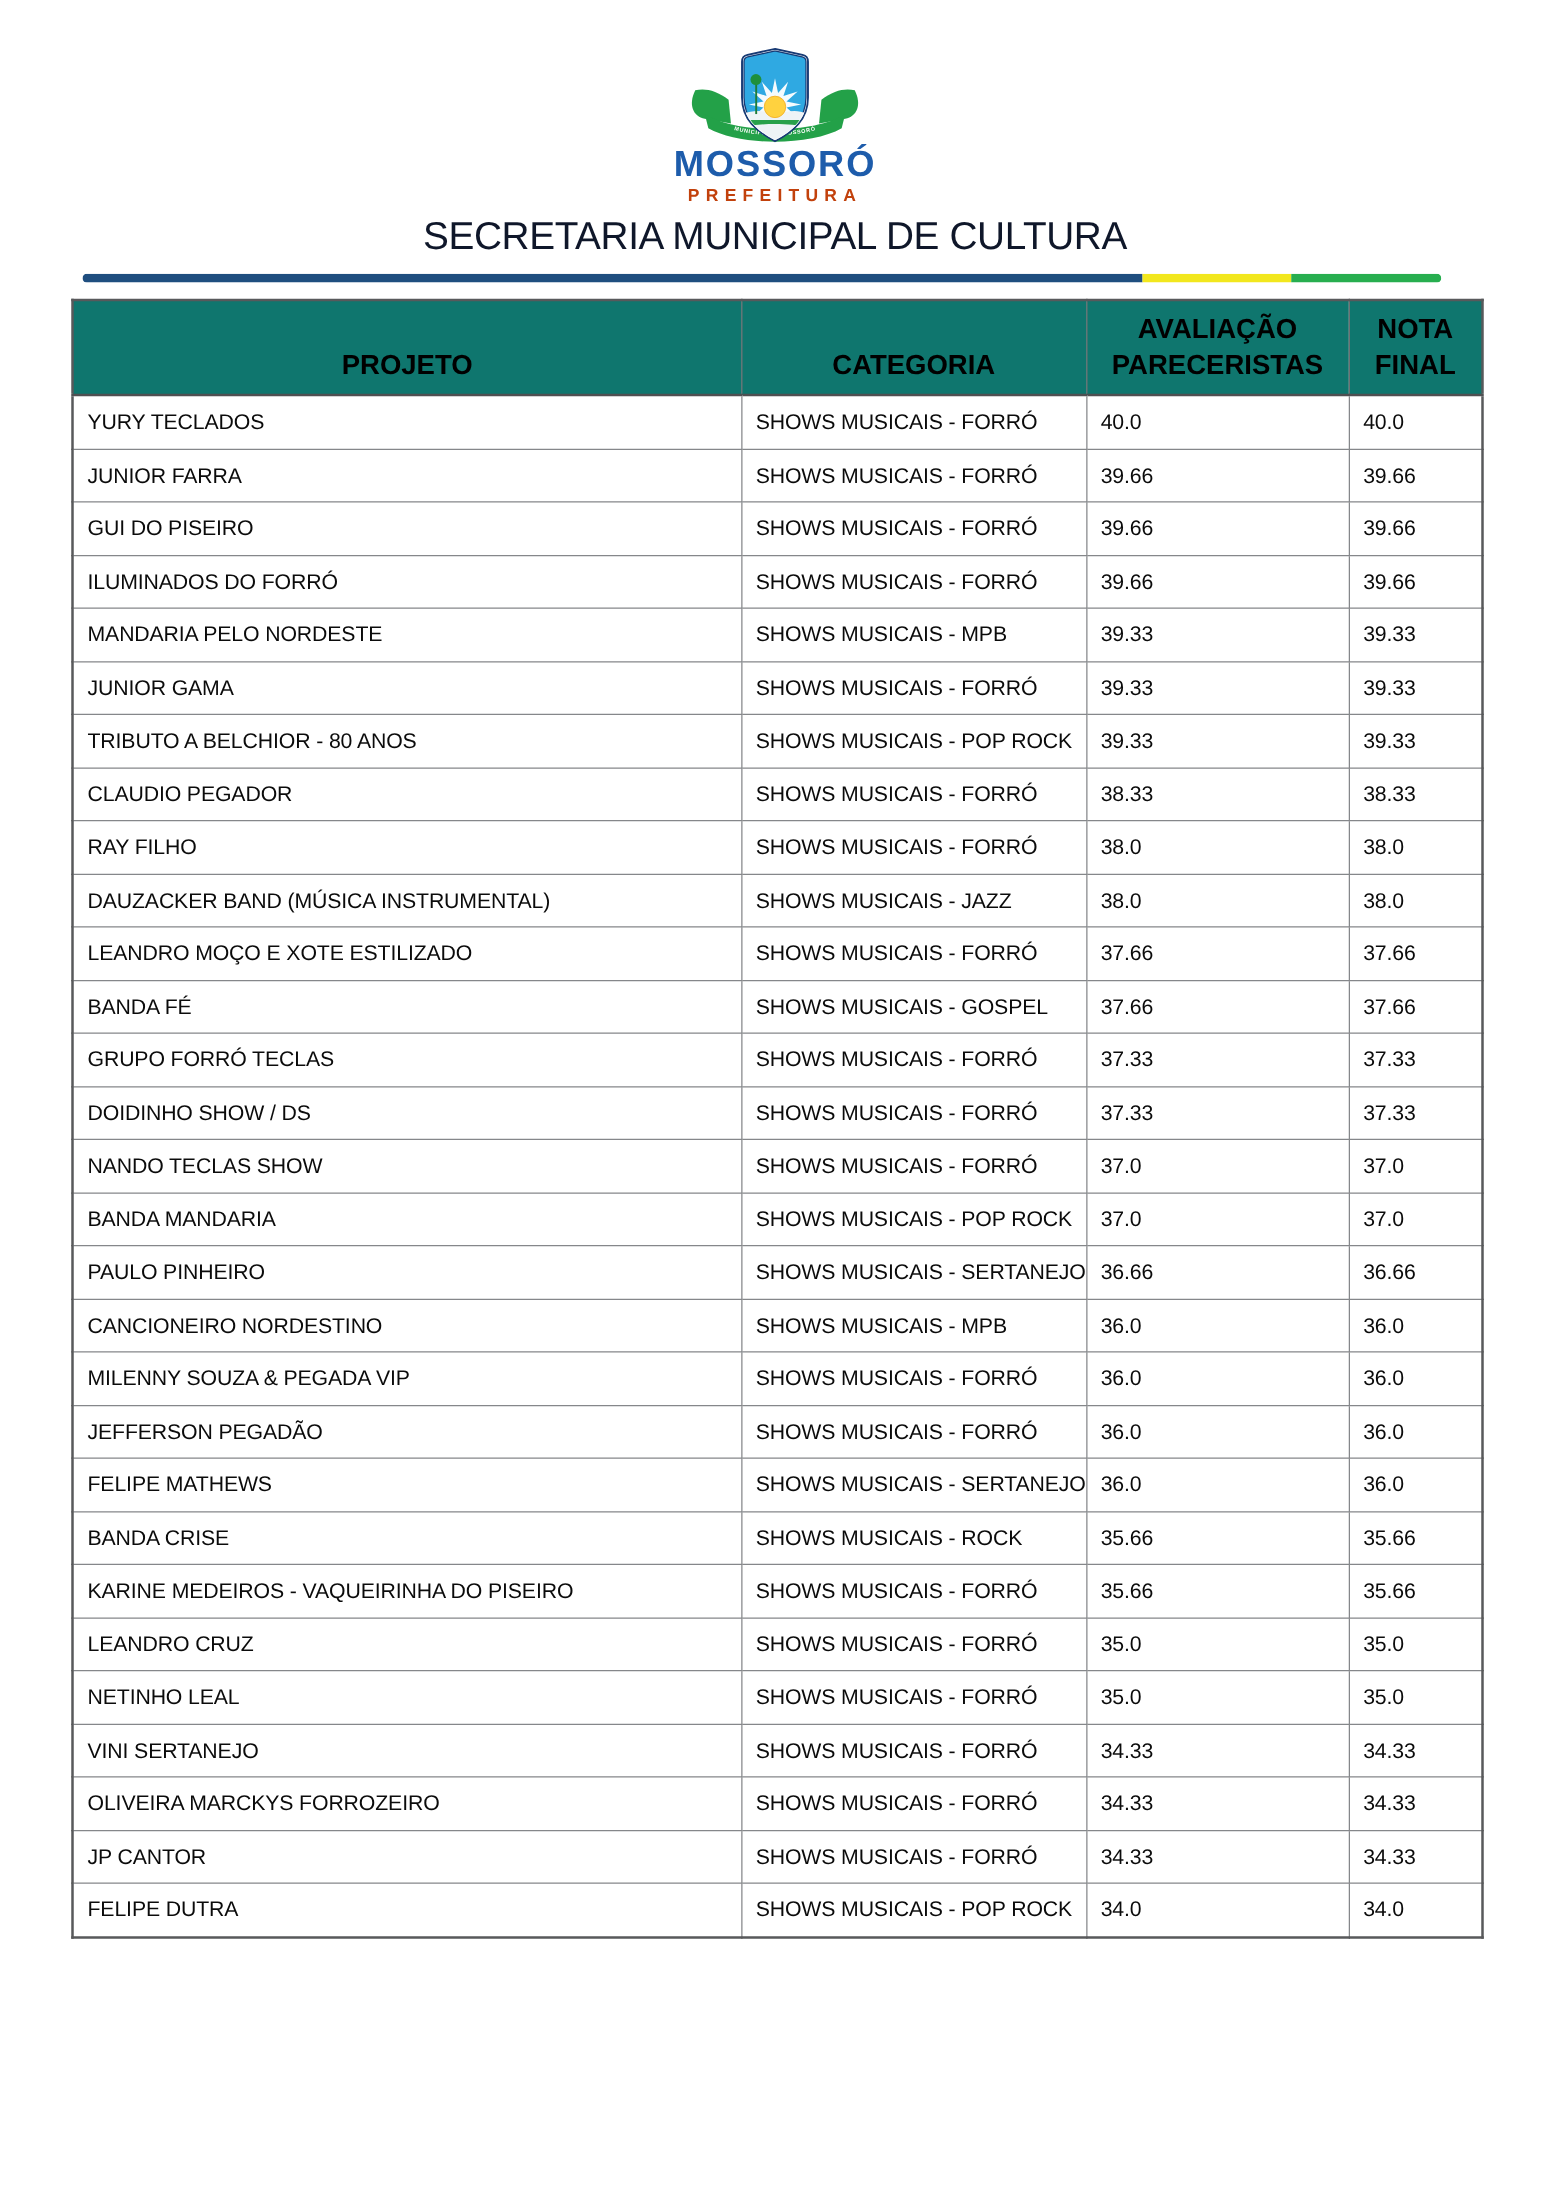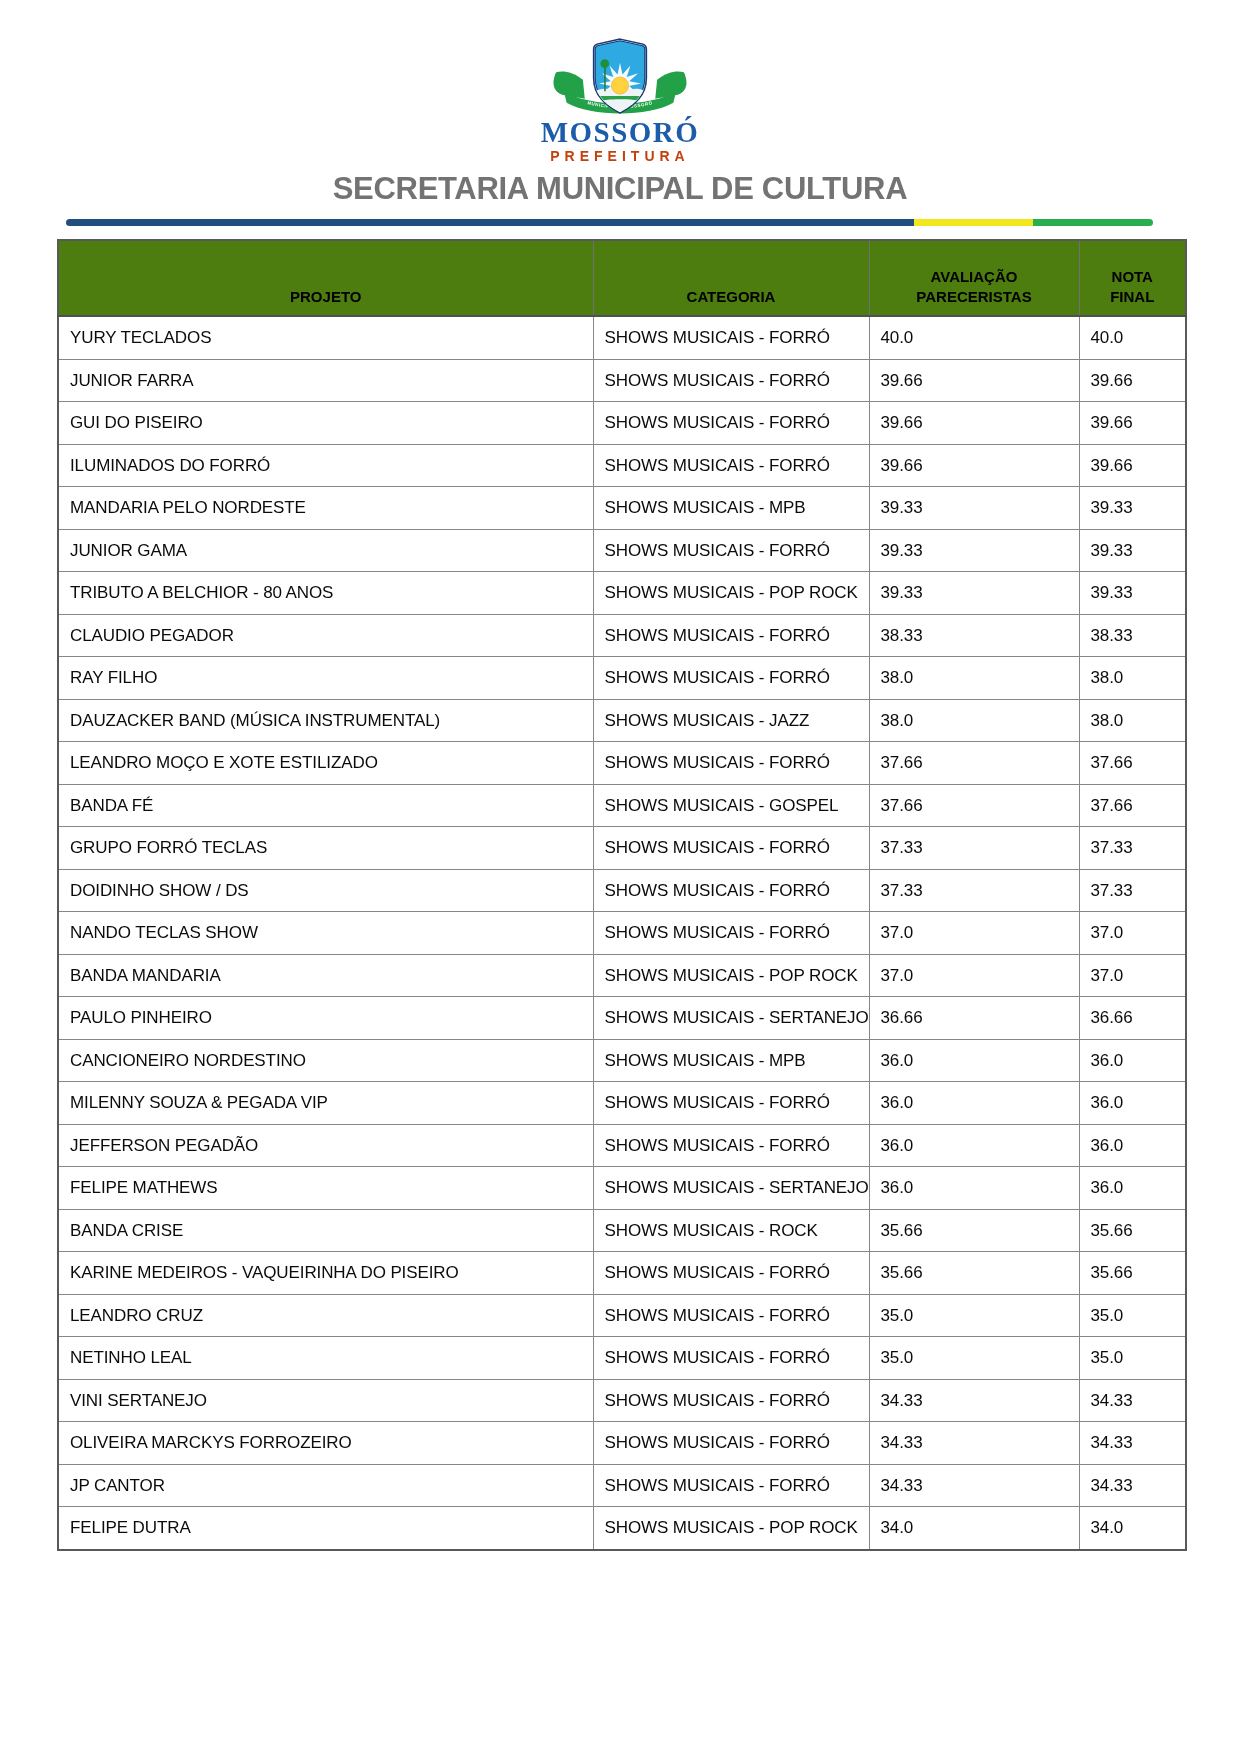--- a/index.html
+++ b/index.html
@@ -3,36 +3,36 @@
 <meta charset="utf-8">
 <style>
   html,body{margin:0;padding:0;}
   body{
     width:1240px;height:1755px;background:#ffffff;
     font-family:"Liberation Sans",sans-serif;
     position:relative;overflow:hidden;
   }
   .masthead{padding-top:36px;text-align:center;}
   .seal{display:block;margin:0 auto;}
-  .brand{color:#1d5cab;font-size:29px;font-weight:800;letter-spacing:1.5px;line-height:1.05;margin-top:1px;font-family:Liberation Serif, serif;}
+  .brand{color:#1d5cab;font-size:29px;font-weight:800;letter-spacing:1.5px;line-height:1.05;margin-top:1px;}
   .brand-sub{color:#c2410c;font-size:14px;font-weight:700;letter-spacing:5px;line-height:1.2;margin-top:1px;}
-  .page-title{color:#737373;font-size:31px;font-weight:700;letter-spacing:-0.3px;line-height:1.1;margin-top:7px;}
+  .page-title{color:#0f172a;font-size:31px;font-weight:400;letter-spacing:-0.3px;line-height:1.1;margin-top:7px;}
   .tricolor{display:flex;height:7px;width:1087px;margin:13px 0 0 66px;border-radius:4px;overflow:hidden;}
   .seg-blue{width:78%;height:100%;}
   .seg-yellow{width:11%;height:100%;}
   .seg-green{flex:1;height:100%;}
 
   table.results{
     border-collapse:collapse;table-layout:fixed;
     width:1128px;margin:13px 0 0 57px;
     border:2px solid #58595b;
   }
   table.results th{
-    background:#4d7c0f;color:#000;
-    font-size:15px;font-weight:700;line-height:1.3;
+    background:#0f766e;color:#000;
+    font-size:22px;font-weight:700;line-height:1.3;
     text-align:center;vertical-align:bottom;
     height:59px;padding:6px 4px 9px 4px;
     border:1px solid #6f7173;border-bottom:2px solid #4f5052;
   }
   table.results th span{display:block;}
   table.results td{
     height:41.5px;font-size:17px;color:#0b0b0b;letter-spacing:-0.1px;
     padding:0 8px 0 11px;vertical-align:middle;text-align:left;
     border:1px solid #85878a;
     white-space:nowrap;overflow:hidden;

